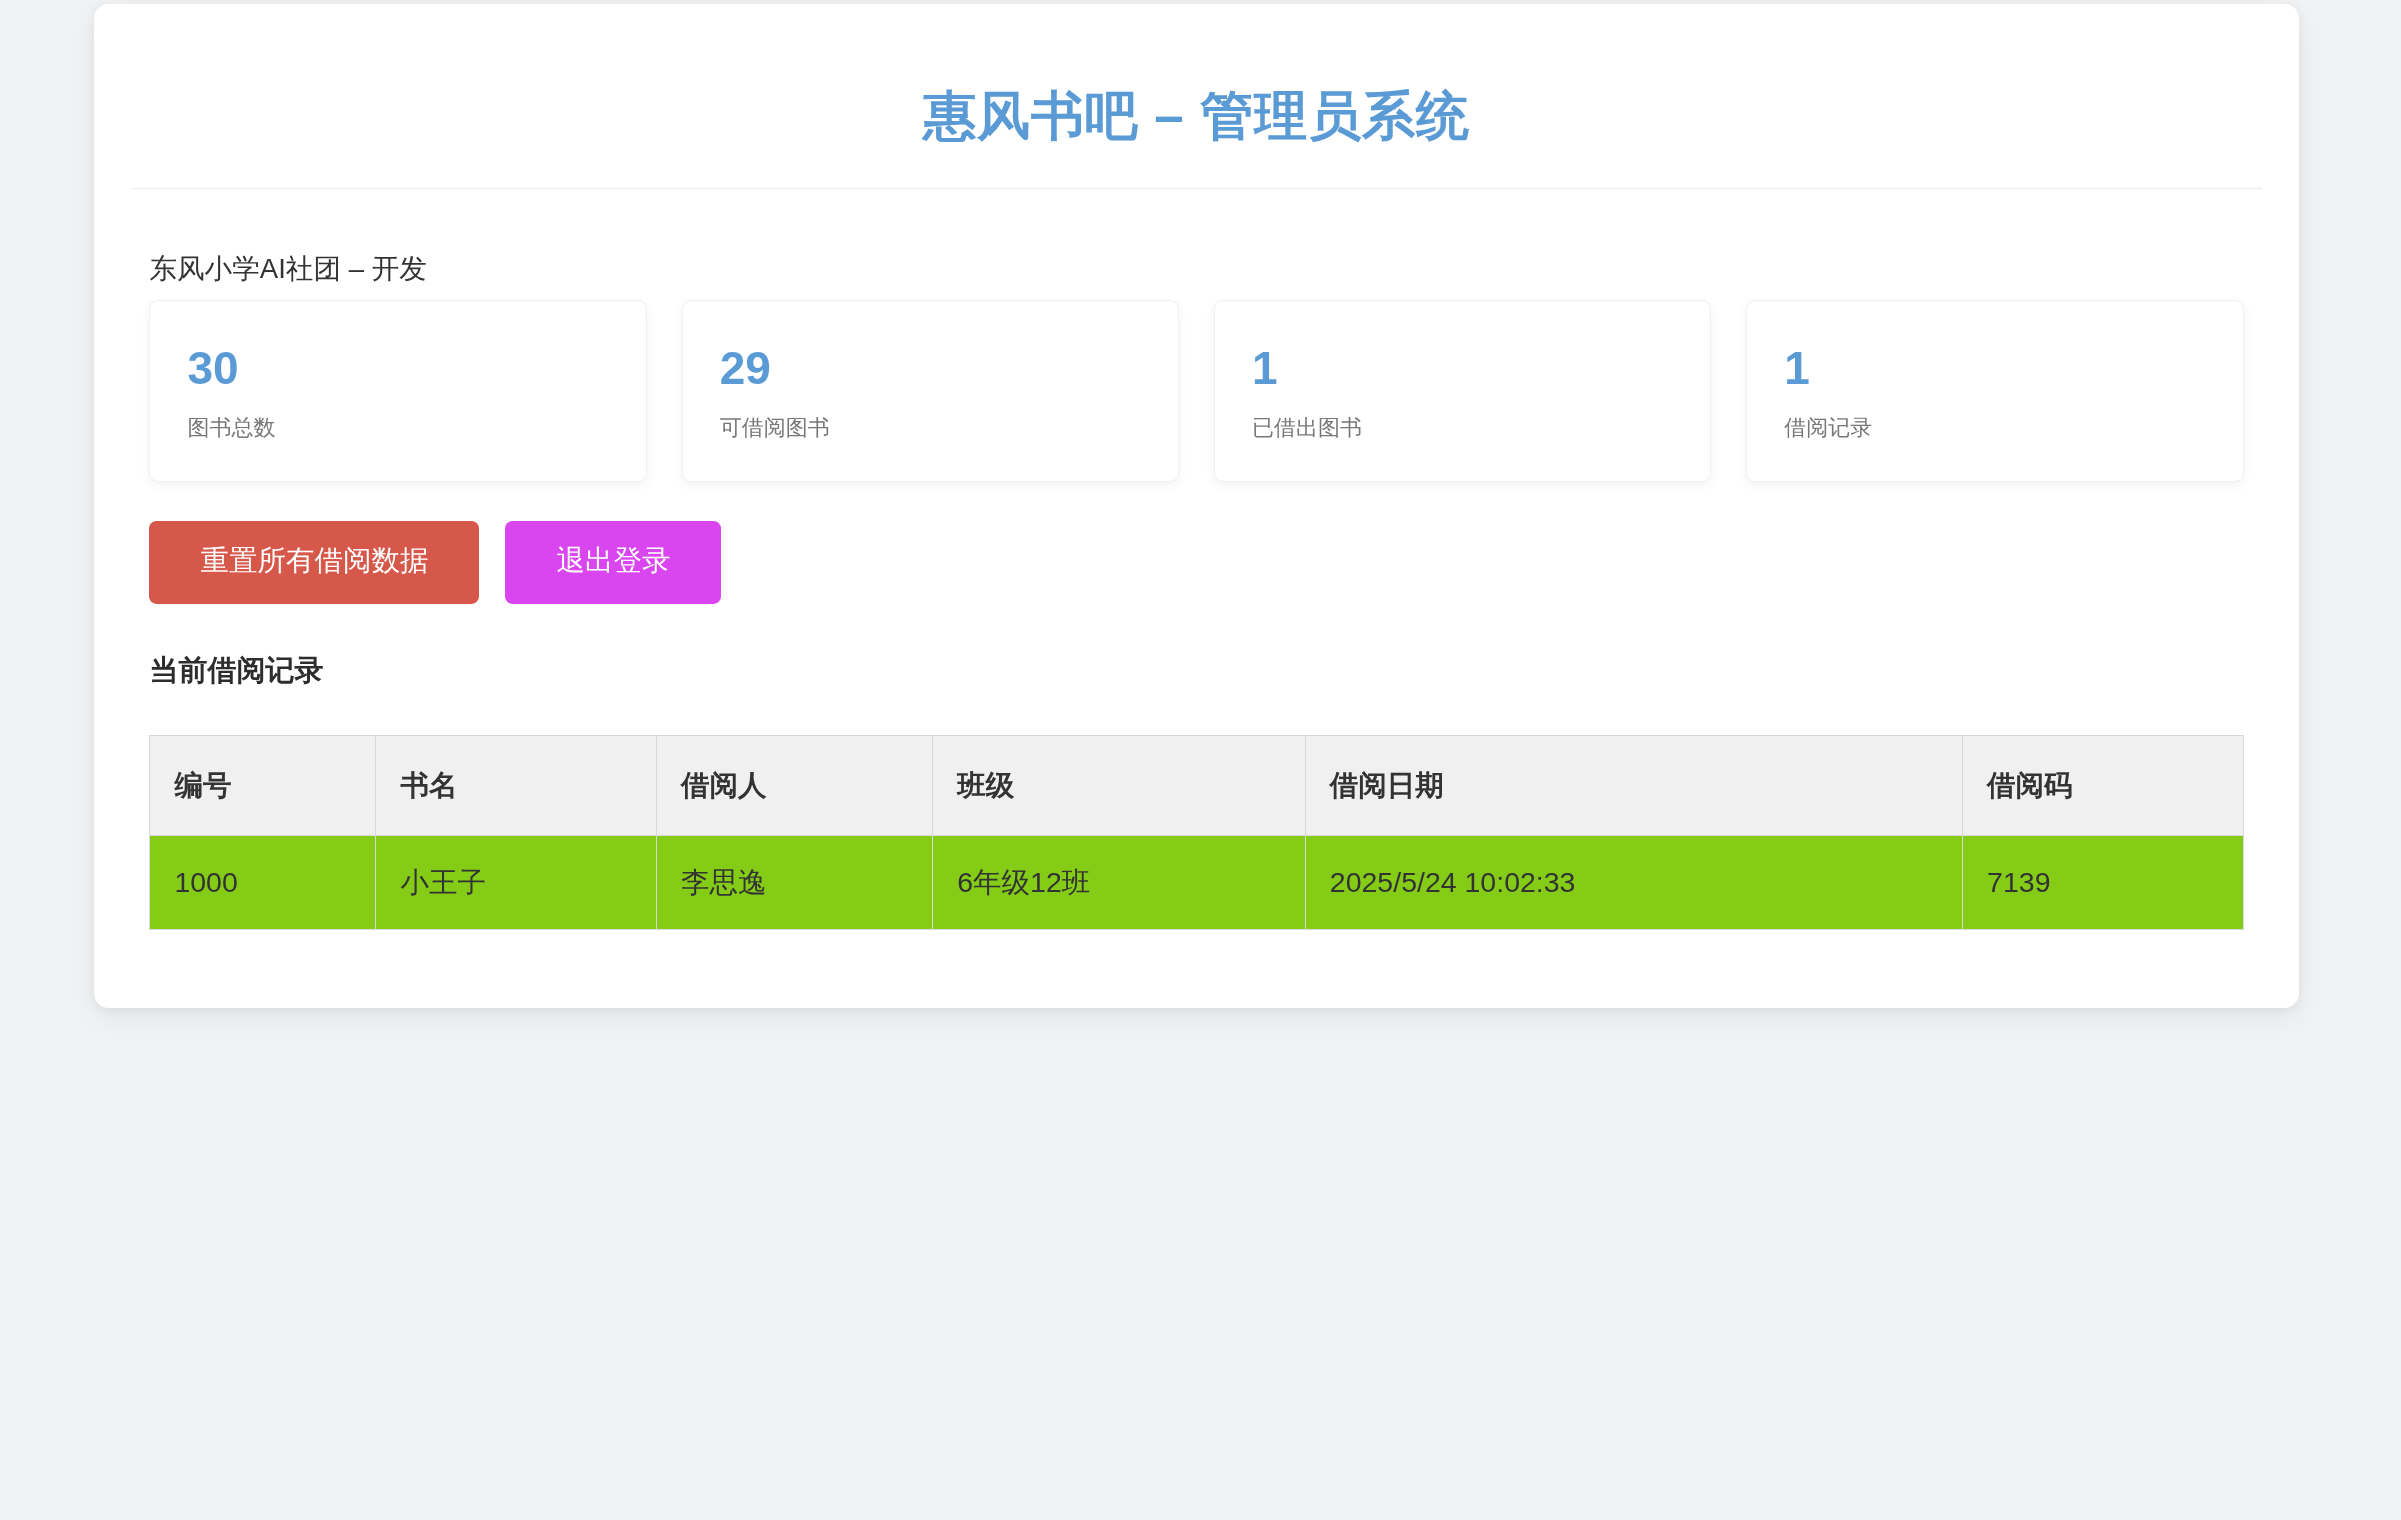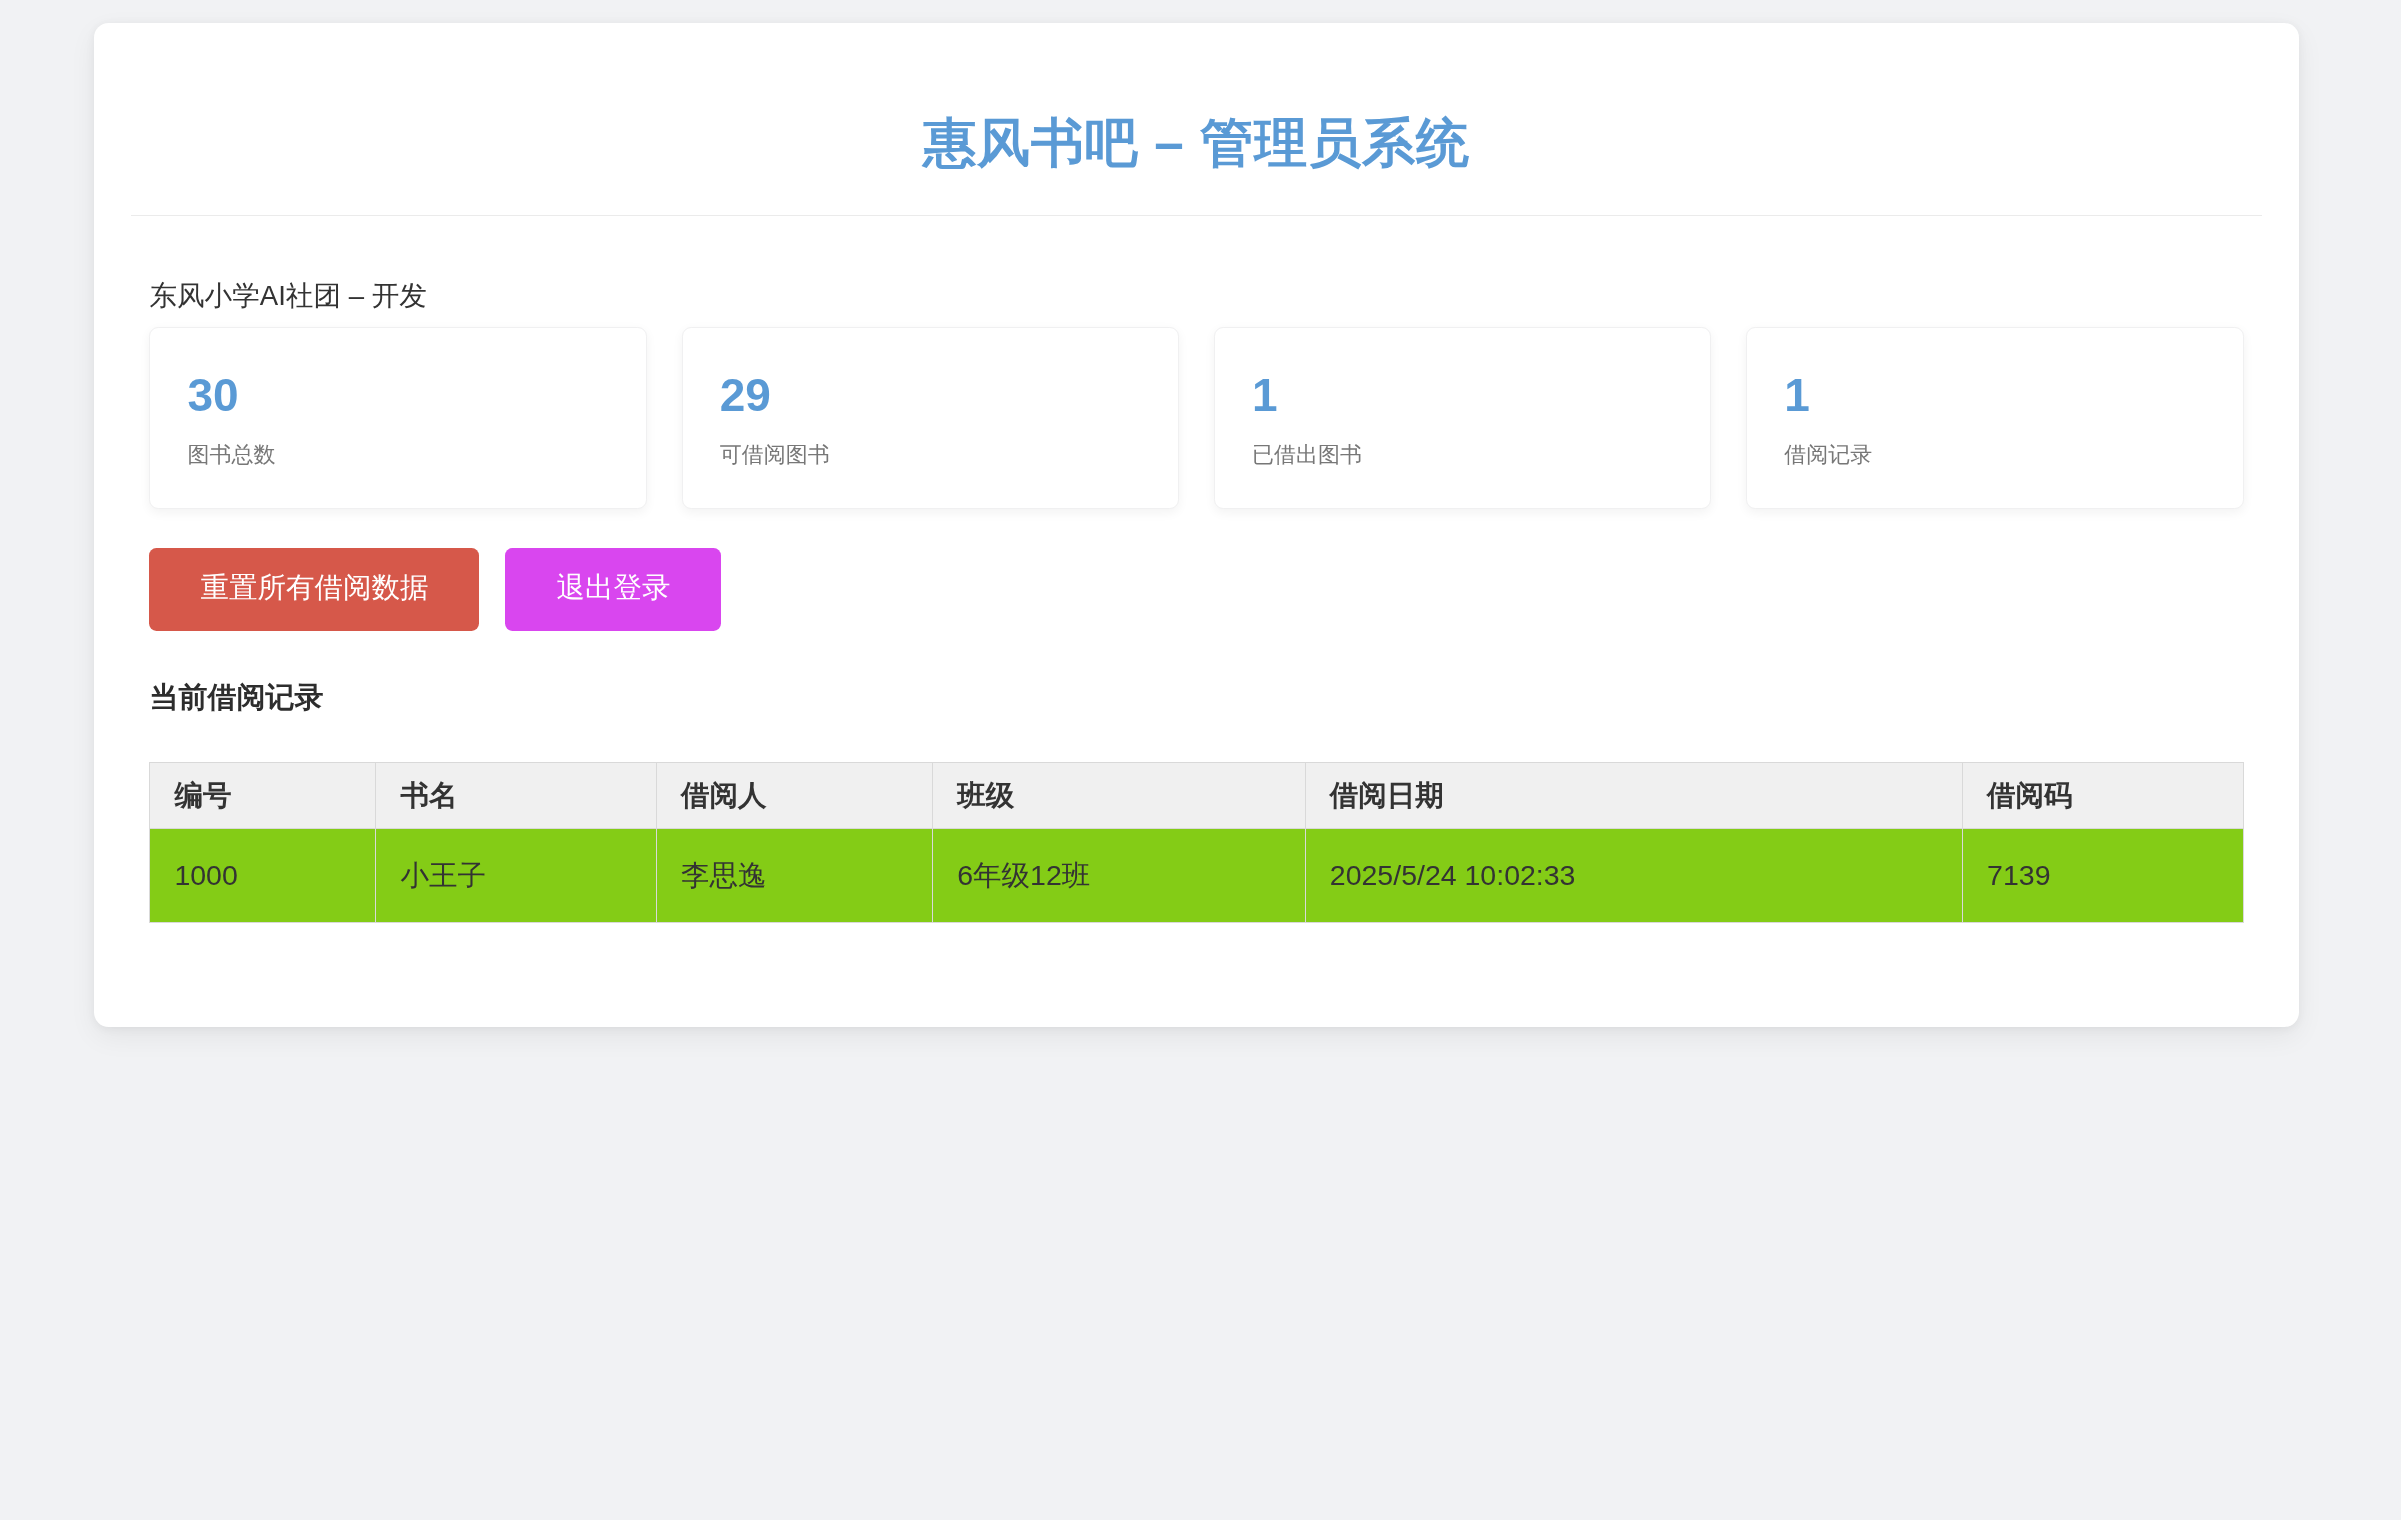--- a/index.html
+++ b/index.html
@@ -4,26 +4,26 @@
 <style>
   * { margin: 0; padding: 0; box-sizing: border-box; }
   html, body {
     width: 2401px; height: 1521px;
     background: #f1f2f4;
     font-family: "Liberation Sans", "DejaVu Sans", sans-serif;
     color: #333;
   }
   .card {
     position: absolute;
-    left: 94px; top: 23px;
+    left: 94px; top: 4px;
     width: 2205px; height: 1004px;
     background: #ffffff;
     border-radius: 14.7px;
     box-shadow: 0 9.2px 27.6px rgba(0,0,0,0.06), 0 1.8px 9.2px rgba(0,0,0,0.05);
-    padding: 16px 37px;
+    padding: 8px 37px;
   }
   .title {
     margin: 72px 0 40px;
     text-align: center;
     font-size: 53px;
     line-height: 1.2;
     font-weight: bold;
     color: #5a9ad5;
     letter-spacing: 0.9px;
   }
@@ -99,21 +99,21 @@
     text-align: left;
     font-size: 28.5px;
     color: #333;
     padding-left: 24px;
     overflow: hidden;
     white-space: nowrap;
   }
   table.records th {
     background: #f0f0f0;
     font-weight: bold;
-    height: 66px;
+    height: 100px;
   }
   table.records td {
     background: #84cc16;
     font-weight: normal;
     height: 94px;
   }
   .col-id    { width: 10.8%; }
   .col-book  { width: 13.4%; }
   .col-user  { width: 13.2%; }
   .col-class { width: 17.8%; }

